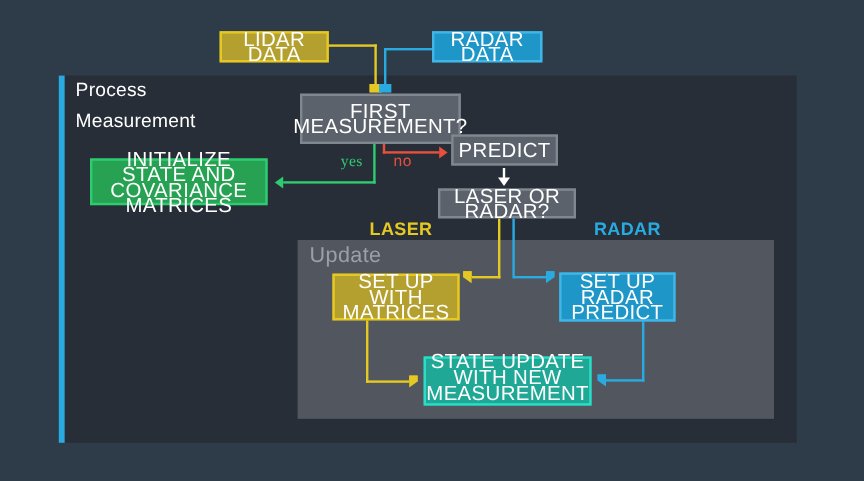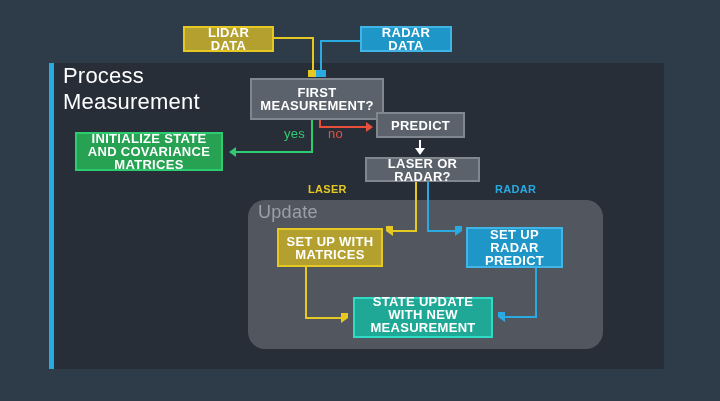--- a/index.html
+++ b/index.html
@@ -23,26 +23,26 @@
   }
   *{margin:0;padding:0;box-sizing:border-box;}
   html,body{background:#1c242e;}
   body{font-family:"Liberation Sans",sans-serif;}
   .stage{
     position:relative;width:720px;height:401px;overflow:hidden;
     background:var(--outer-bg);
   }
   .accent-bar{position:absolute;left:49px;top:63px;width:5px;height:306px;background:var(--accent-blue);}
   .inner-panel{position:absolute;left:54px;top:63px;width:610px;height:306px;background:var(--panel-bg);}
-  .update-panel{position:absolute;left:248px;top:200px;width:355px;height:149px;background:var(--update-bg);border-radius:17px;}
+  .update-panel{position:absolute;left:248px;top:200px;width:397px;height:149px;background:var(--update-bg);}
   .update-label{position:absolute;left:10px;top:2px;font-size:18px;color:var(--update-text);letter-spacing:.3px;}
-  .page-title{position:absolute;left:63px;top:63px;color:var(--white);font-size:22px;line-height:26px;letter-spacing:.2px;}
+  .page-title{position:absolute;left:63px;top:63px;color:var(--white);font-size:16px;line-height:26px;letter-spacing:.2px;}
   .node{
     position:absolute;display:flex;align-items:center;justify-content:center;
-    text-align:center;color:var(--white);font-weight:bold;font-size:13px;
+    text-align:center;color:var(--white);font-weight:normal;font-size:17px;
     line-height:13px;letter-spacing:.3px;border:2px solid;padding:2px 4px;
   }
   .node.gray{background:var(--gray-fill);border-color:var(--gray-border);}
   .node.yellow{background:var(--yellow-fill);border-color:var(--yellow);}
   .node.blue{background:var(--blue-fill);border-color:var(--blue-border);}
   .node.green{background:var(--green-fill);border-color:var(--green);}
   .node.teal{background:var(--teal-fill);border-color:var(--teal-border);align-items:flex-end;}
   .line{position:absolute;}
   .line.h{height:2px;}
   .line.v{width:2px;}
@@ -54,21 +54,21 @@
   .arrow{position:absolute;width:0;height:0;}
   .arrow.down{border-left:5px solid transparent;border-right:5px solid transparent;border-top:7px solid;}
   .arrow.left{border-top:5px solid transparent;border-bottom:5px solid transparent;border-right:7px solid;}
   .arrow.right{border-top:5px solid transparent;border-bottom:5px solid transparent;border-left:7px solid;}
   .arrow.yellow{border-top-color:var(--yellow);border-left-color:var(--yellow);border-right-color:var(--yellow);}
   .arrow.blue{border-top-color:var(--accent-blue);border-left-color:var(--accent-blue);border-right-color:var(--accent-blue);}
   .arrow.green{border-right-color:var(--green);}
   .arrow.red{border-left-color:var(--red);}
   .arrow.white{border-top-color:var(--white);}
   .edge-label{position:absolute;font-size:13px;letter-spacing:.3px;}
-  .edge-label.bold{font-weight:bold;font-size:11px;text-align:center;}
+  .edge-label.bold{font-weight:bold;font-size:15px;text-align:center;}
   .t-green{color:var(--green);}
   .t-red{color:var(--red);}
   .t-yellow{color:var(--yellow);}
   .t-blue{color:var(--accent-blue);}
 </style>
 </head>
 <body>
 
 <div class="stage">
 
@@ -88,21 +88,21 @@
   <div class="line v c-yellow" style="left:312px;top:37px;height:34px;"></div>
   <div class="arrow down yellow" style="left:308px;top:70px;"></div>
 
   <div class="line h c-blue" style="left:321px;top:40px;width:39px;"></div>
   <div class="line v c-blue" style="left:320px;top:40px;height:31px;"></div>
   <div class="arrow down blue" style="left:316px;top:70px;"></div>
 
   <div class="line v c-green" style="left:311px;top:104px;height:49px;"></div>
   <div class="line h c-green" style="left:236px;top:151px;width:77px;"></div>
   <div class="arrow left green" style="left:229px;top:147px;"></div>
-  <div class="edge-label t-green" style="left:284px;top:126px;">yes</div>
+  <div class="edge-label t-green" style="left:284px;top:126px;font-family:Liberation Serif, serif;">yes</div>
 
   <div class="line v c-red" style="left:319px;top:104px;height:24px;"></div>
   <div class="line h c-red" style="left:319px;top:126px;width:47px;"></div>
   <div class="arrow right red" style="left:366px;top:122px;"></div>
   <div class="edge-label t-red" style="left:328px;top:126px;">no</div>
 
   <div class="line v c-white" style="left:419px;top:140px;height:9px;"></div>
   <div class="arrow down white" style="left:415px;top:148px;"></div>
 
   <div class="line v c-yellow" style="left:415px;top:182px;height:50px;"></div>

